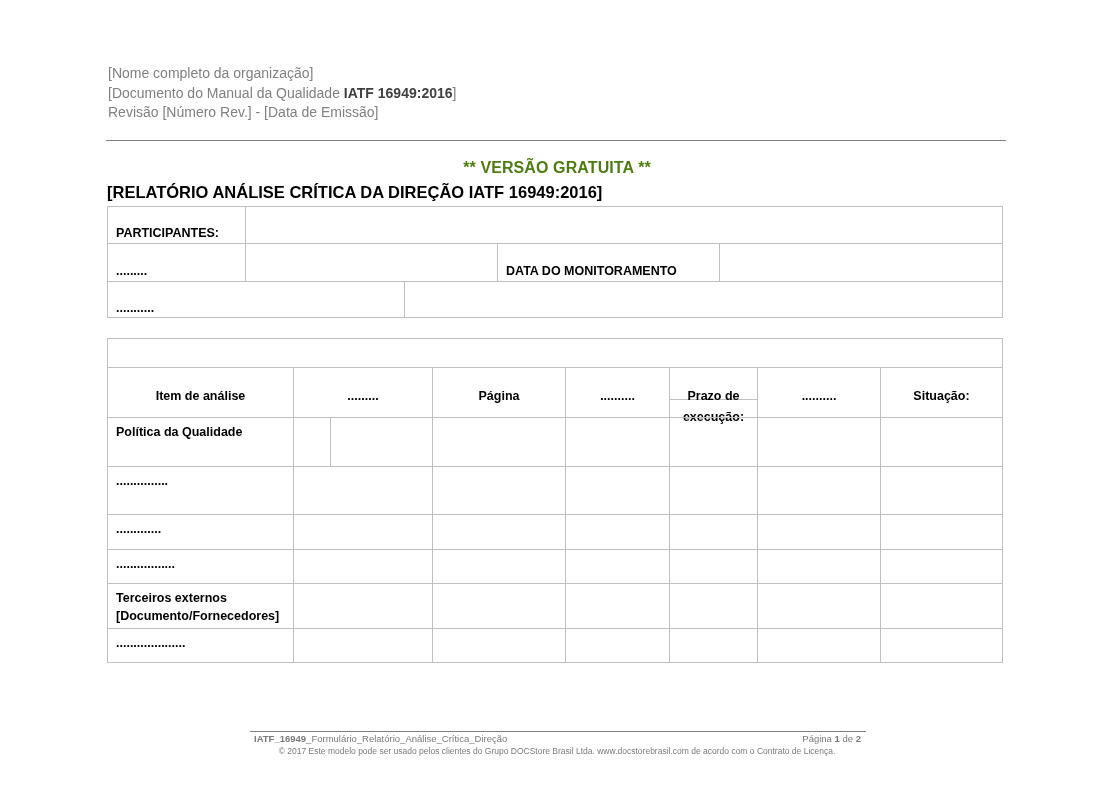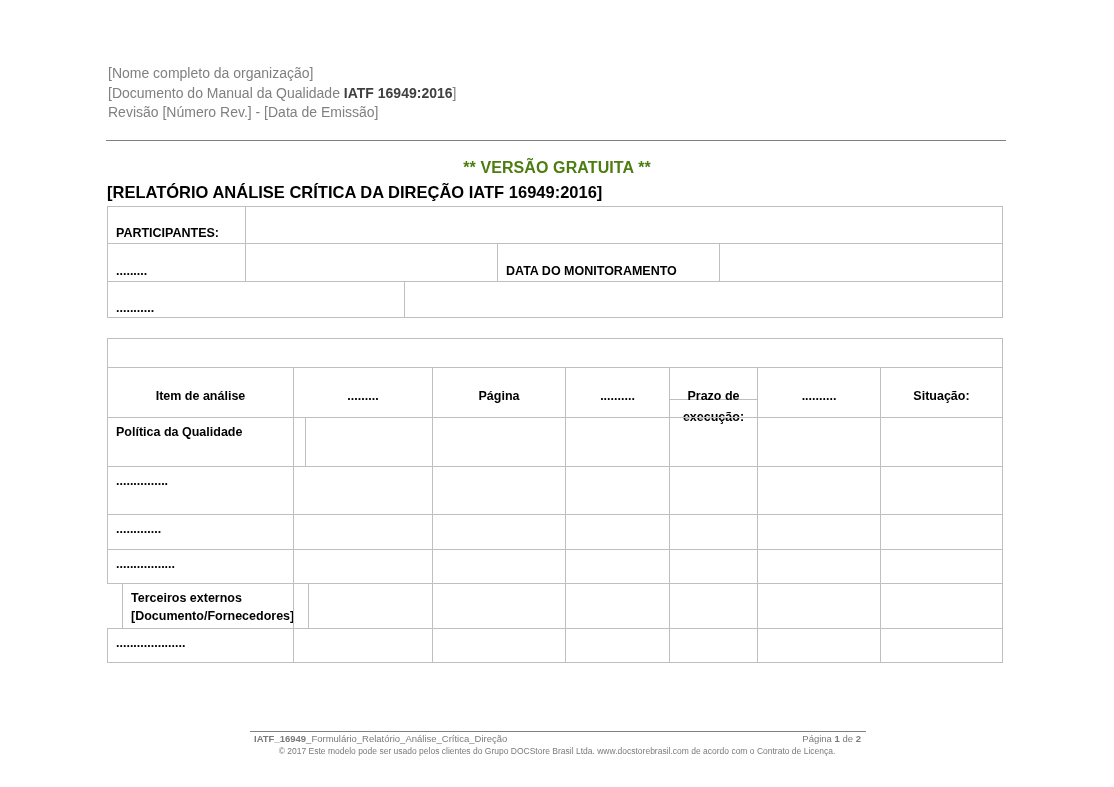--- a/index.html
+++ b/index.html
@@ -86,21 +86,21 @@
       <span class="t" style="top:25px">execução:</span>
     </div>
   <div class="cell c" style="left:757px;top:367px;width:124px;height:51px">
       <span class="t">..........</span>
     </div>
   <div class="cell c" style="left:880px;top:367px;width:123px;height:51px">
       <span class="t">Situação:</span>
     </div>
 
   <div>
-    <div class="cell" style="left:107px;top:417px;width:199px;height:50px">
+    <div class="cell" style="left:107px;top:417px;width:224px;height:50px">
         <span class="t" style="top:4px">Política da Qualidade</span>
       </div>
     <div class="cell" style="left:293px;top:417px;width:140px;height:50px"></div>
     <div class="cell" style="left:432px;top:417px;width:134px;height:50px"></div>
     <div class="cell" style="left:565px;top:417px;width:105px;height:50px"></div>
     <div class="cell" style="left:669px;top:417px;width:89px;height:50px"></div>
     <div class="cell" style="left:757px;top:417px;width:124px;height:50px"></div>
     <div class="cell" style="left:880px;top:417px;width:123px;height:50px"></div>
   </div>
 
@@ -134,21 +134,21 @@
       </div>
     <div class="cell" style="left:293px;top:549px;width:140px;height:35px"></div>
     <div class="cell" style="left:432px;top:549px;width:134px;height:35px"></div>
     <div class="cell" style="left:565px;top:549px;width:105px;height:35px"></div>
     <div class="cell" style="left:669px;top:549px;width:89px;height:35px"></div>
     <div class="cell" style="left:757px;top:549px;width:124px;height:35px"></div>
     <div class="cell" style="left:880px;top:549px;width:123px;height:35px"></div>
   </div>
 
   <div>
-    <div class="cell" style="left:122px;top:583px;width:187px;height:46px">
+    <div class="cell" style="left:107px;top:583px;width:187px;height:46px">
         <span class="t" style="top:4px">Terceiros externos</span>
         <span class="t" style="top:22px">[Documento/Fornecedores]</span>
       </div>
     <div class="cell" style="left:293px;top:583px;width:140px;height:46px"></div>
     <div class="cell" style="left:432px;top:583px;width:134px;height:46px"></div>
     <div class="cell" style="left:565px;top:583px;width:105px;height:46px"></div>
     <div class="cell" style="left:669px;top:583px;width:89px;height:46px"></div>
     <div class="cell" style="left:757px;top:583px;width:124px;height:46px"></div>
     <div class="cell" style="left:880px;top:583px;width:123px;height:46px"></div>
   </div>

